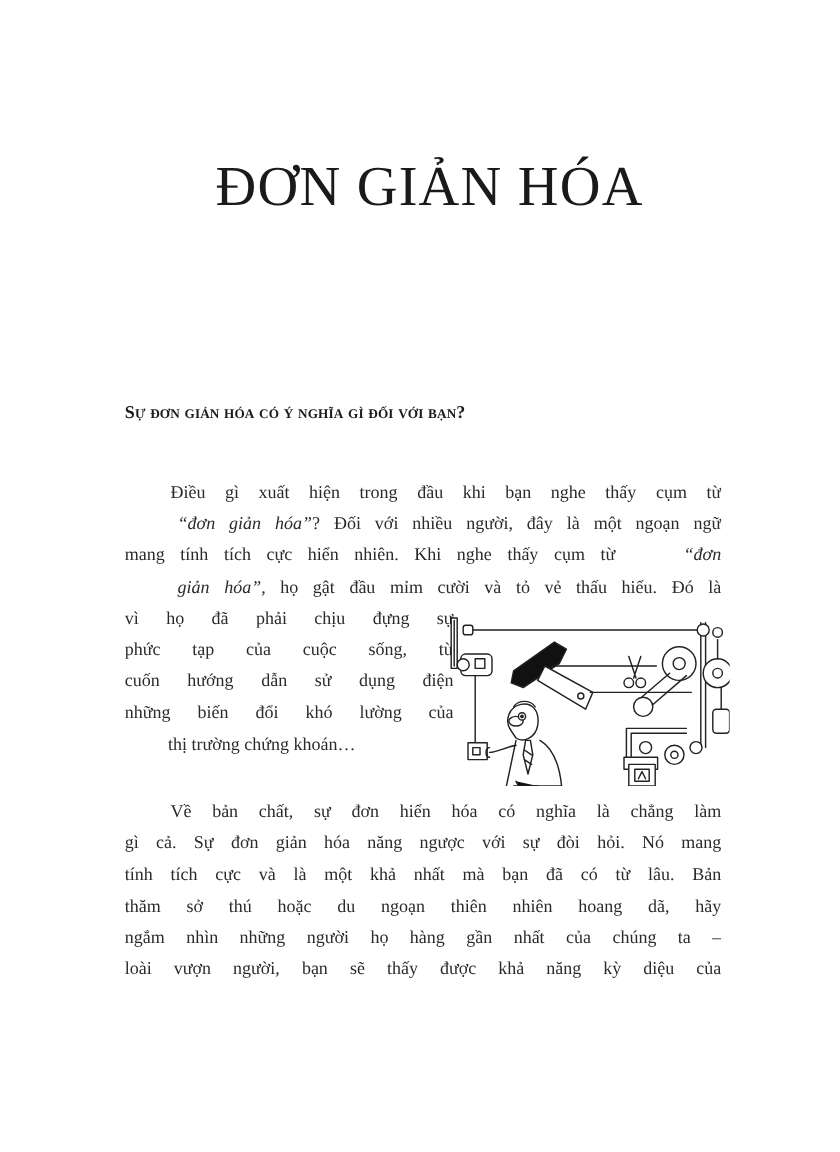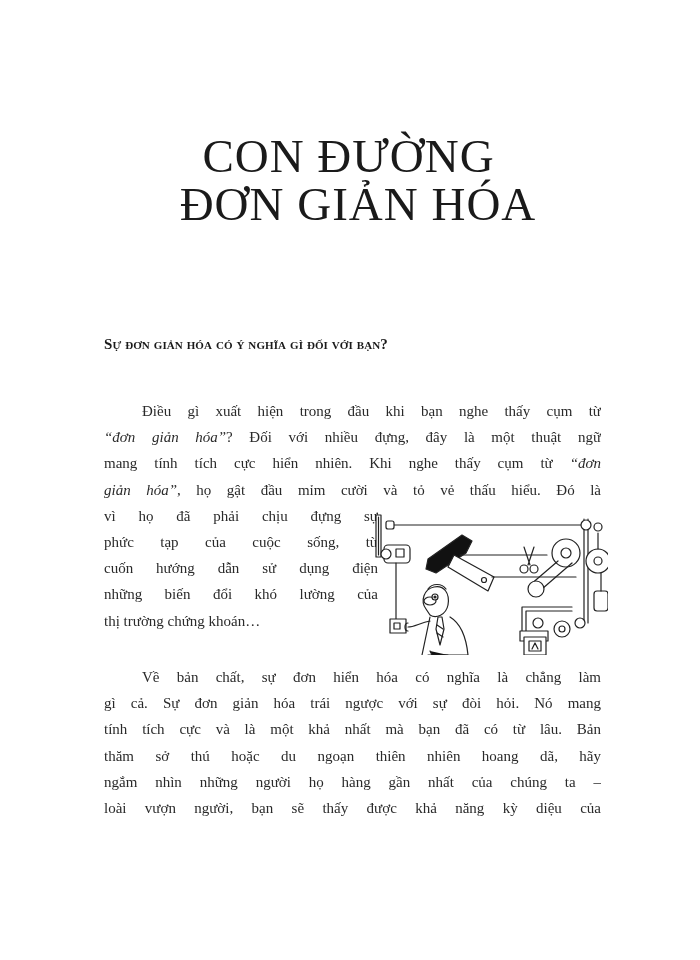--- a/index.html
+++ b/index.html
@@ -18,41 +18,40 @@
     font-weight: bold; font-size: 15px; color: #1a1a1a; white-space: nowrap;
     font-variant: small-caps; letter-spacing: 0.1px;
   }
   .body {
     position: absolute; left: 104px; width: 497px;
     font-family: "Liberation Serif", "DejaVu Serif", serif;
     font-size: 15px; line-height: 26.2px; color: #2a2a2a;
     text-align: justify;
   }
   .line { display: block; height: 26.2px; white-space: nowrap; text-align-last: justify; text-align: justify; overflow: hidden; }
-  .line.last { text-align-last: left; }
+  .line.last { text-align-last: left; margin-left: 36px; }
   .indent { padding-left: 38px; }
-  em { font-style: italic; }
+  em { font-style: italic; margin-left: 44px; }
   .narrow { width: 274px; }
   .illustration { position: absolute; left: 372px; top: 505px; width: 236px; height: 150px; }
 </style>
 </head>
 <body>
 
 <div class="page">
 
   <div class="title" style="top:132px;">
-    <span class="l1">CON ĐƯỜNG</span>
     <span class="l2">ĐƠN GIẢN HÓA</span>
   </div>
 
   <div class="section-heading">Sự đơn giản hóa có ý nghĩa gì đối với bạn?</div>
 
   <div class="body" style="top:398px;">
     <span class="line indent"><span>Điều gì xuất hiện trong đầu khi bạn nghe thấy cụm từ</span></span>
-    <span class="line"><em>“đơn giản hóa”</em><span>? Đối với nhiều đựng, đây là một thuật ngữ</span></span>
+    <span class="line"><em>“đơn giản hóa”</em><span>? Đối với nhiều người, đây là một ngoạn ngữ</span></span>
     <span class="line"><span>mang tính tích cực hiển nhiên. Khi nghe thấy cụm từ </span><em>“đơn</em></span>
     <span class="line"><em>giản hóa”</em><span>, họ gật đầu mỉm cười và tỏ vẻ thấu hiểu. Đó là</span></span>
     <span class="line narrow">vì họ đã phải chịu đựng sự</span>
     <span class="line narrow">phức tạp của cuộc sống, từ</span>
     <span class="line narrow">cuốn hướng dẫn sử dụng điện</span>
     <span class="line narrow">những biến đổi khó lường của</span>
     <span class="line narrow last">thị trường chứng khoán…</span>
   </div>
 
   <div class="illustration">
@@ -125,20 +124,20 @@
 
       <rect x="148" y="126" width="28" height="10" fill="#fff"></rect>
       <rect x="152" y="132" width="22" height="18" fill="#fff"></rect>
       <rect x="157" y="136" width="12" height="10"></rect>
       <path d="M160 144 L163 138 L166 144"></path>
     </svg>
   </div>
 
   <div class="body" style="top:664px;">
     <span class="line indent">Về bản chất, sự đơn hiển hóa có nghĩa là chẳng làm</span>
-    <span class="line">gì cả. Sự đơn giản hóa trái ngược với sự đòi hỏi. Nó mang</span>
+    <span class="line">gì cả. Sự đơn giản hóa năng ngược với sự đòi hỏi. Nó mang</span>
     <span class="line">tính tích cực và là một khả nhất mà bạn đã có từ lâu. Bản</span>
     <span class="line">thăm sở thú hoặc du ngoạn thiên nhiên hoang dã, hãy</span>
     <span class="line">ngắm nhìn những người họ hàng gần nhất của chúng ta –</span>
     <span class="line">loài vượn người, bạn sẽ thấy được khả năng kỳ diệu của</span>
   </div>
 
 </div>
 
 </body></html>

